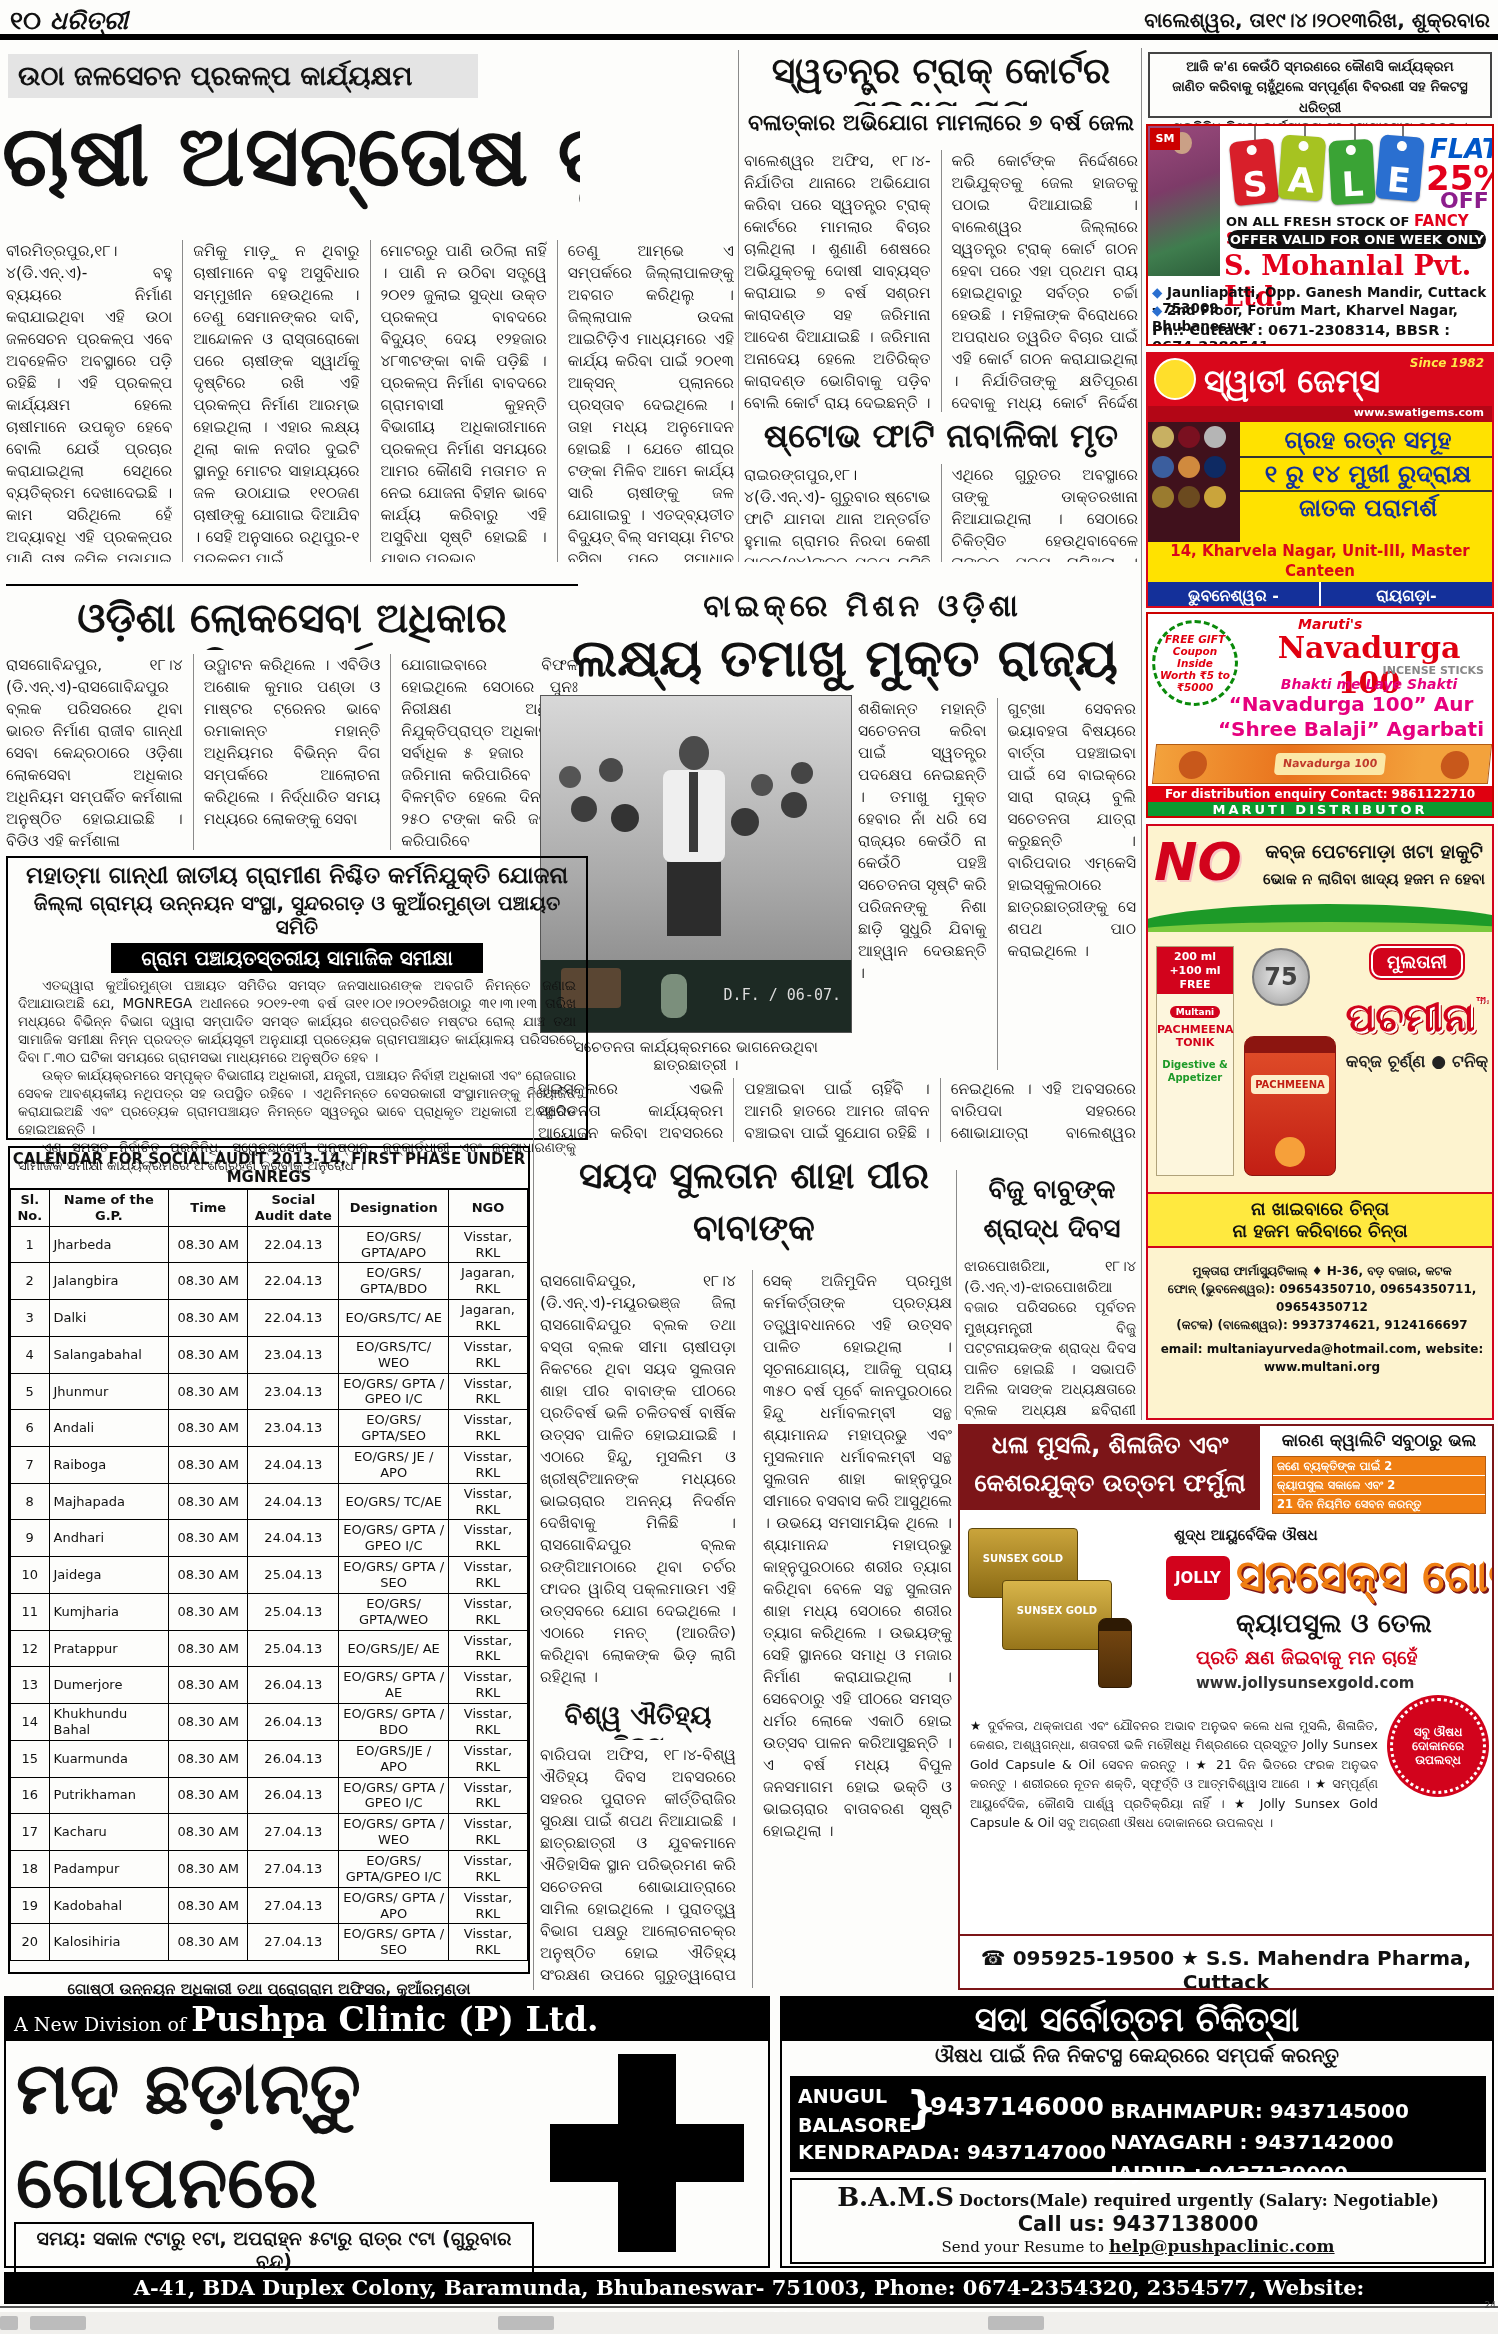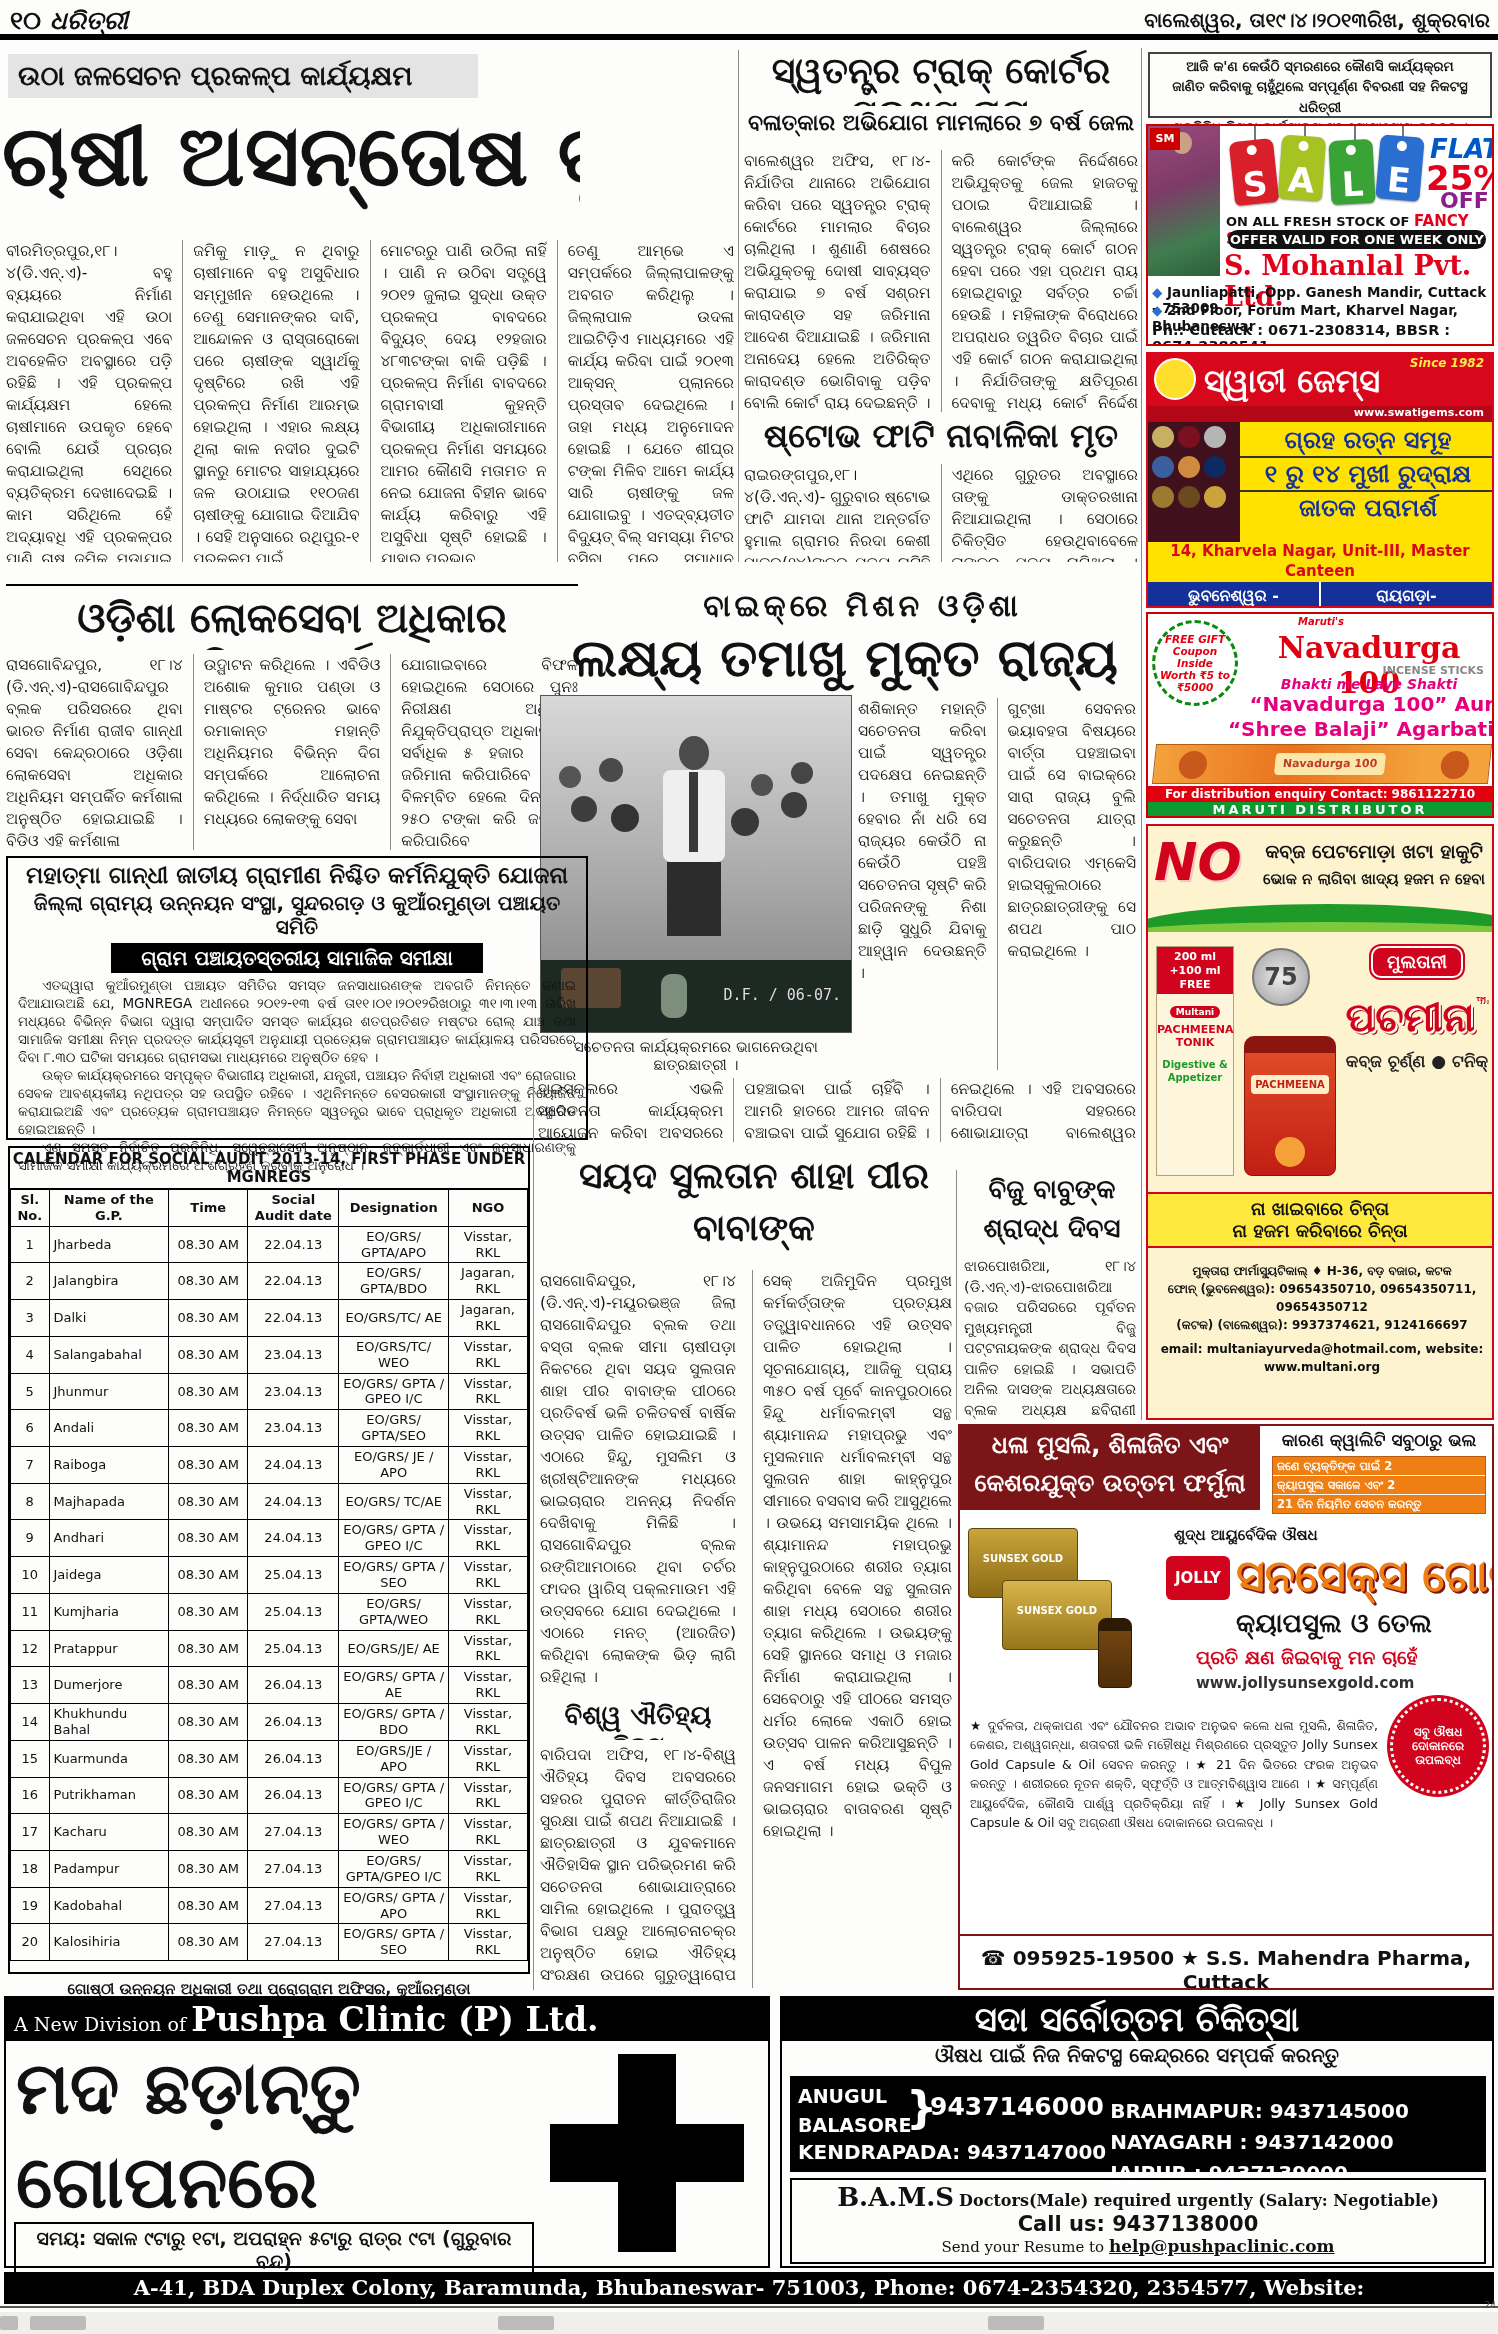--- a/index.html
+++ b/index.html
@@ -376,25 +376,25 @@
       <div>Ambar Gali, Bhubaneswar.</div>
     </div>
     <div class="abs" style="top:228px;left:0;width:100%;height:28px;background:#14309a;color:#fff;font-weight:bold;font-size:16px;display:flex;">
       <div style="flex:1;text-align:center;border-right:2px solid #fff;line-height:28px;">ଭୁବନେଶ୍ୱର - 9439237333</div>
       <div style="flex:1;text-align:center;line-height:28px;">ରାୟଗଡ଼ା- 9437022327</div>
     </div>
   </div>
 
   <div class="abs adbox" style="top:612px;left:1146px;width:348px;height:206px;background:#fff;overflow:hidden;">
     <div class="abs starburst" style="top:6px;left:4px;width:86px;height:86px;color:#e00010;font-size:10.5px;font-weight:bold;font-style:italic;padding:4px;">FREE GIFT Coupon Inside Worth ₹5 to ₹5000</div>
-    <div class="abs" style="top:2px;left:150px;color:#e00010;font-size:10px;font-weight:bold;font-style:italic;">Maruti's</div>
+    <div class="abs" style="top:2px;left:150px;color:#e00010;font-size:14px;font-weight:bold;font-style:italic;">Maruti's</div>
     <div class="abs" style="top:16px;left:96px;width:250px;text-align:center;color:#e00010;font-size:30px;font-weight:bold;font-family:'DejaVu Serif',serif;">Navadurga 100</div>
     <div class="abs" style="top:50px;right:8px;color:#888;font-size:11px;font-weight:bold;">INCENSE STICKS</div>
     <div class="abs" style="top:62px;left:96px;width:250px;text-align:center;color:#e6007e;font-size:14px;font-style:italic;font-weight:bold;">Bhakti me Laye Shakti</div>
-    <div class="abs" style="top:78px;left:60px;width:286px;text-align:right;color:#e6007e;font-size:20px;font-weight:bold;line-height:1.25;">
+    <div class="abs" style="top:78px;left:60px;width:286px;text-align:center;color:#e6007e;font-size:20px;font-weight:bold;line-height:1.25;">
       <div>“Navadurga 100” Aur</div>
       <div>“Shree Balaji” Agarbati</div>
     </div>
     <div class="abs" style="top:130px;left:6px;width:336px;height:40px;background:linear-gradient(90deg,#f3a23c,#e9731d 40%,#f3a23c 80%);border:1px solid #b35c12;transform:skewX(-6deg);">
       <div style="position:absolute;top:8px;left:120px;width:110px;height:22px;background:#fbe8a8;border-radius:4px;color:#c0392b;font-size:11px;font-weight:bold;text-align:center;line-height:22px;">Navadurga 100</div>
       <div class="headdot" style="top:6px;left:24px;width:28px;height:28px;background:#c8581b;"></div>
       <div class="headdot" style="top:6px;left:286px;width:28px;height:28px;background:#c8581b;"></div>
     </div>
     <div class="abs" style="top:172px;left:0;width:100%;height:16px;background:#e00010;color:#fff;font-size:12px;font-weight:bold;text-align:center;line-height:16px;">For distribution enquiry Contact: 9861122710</div>
     <div class="abs" style="top:188px;left:0;width:100%;height:16px;background:#0a9a30;color:#fff;font-size:13px;font-weight:bold;text-align:center;line-height:16px;letter-spacing:3px;">MARUTI DISTRIBUTOR</div>

